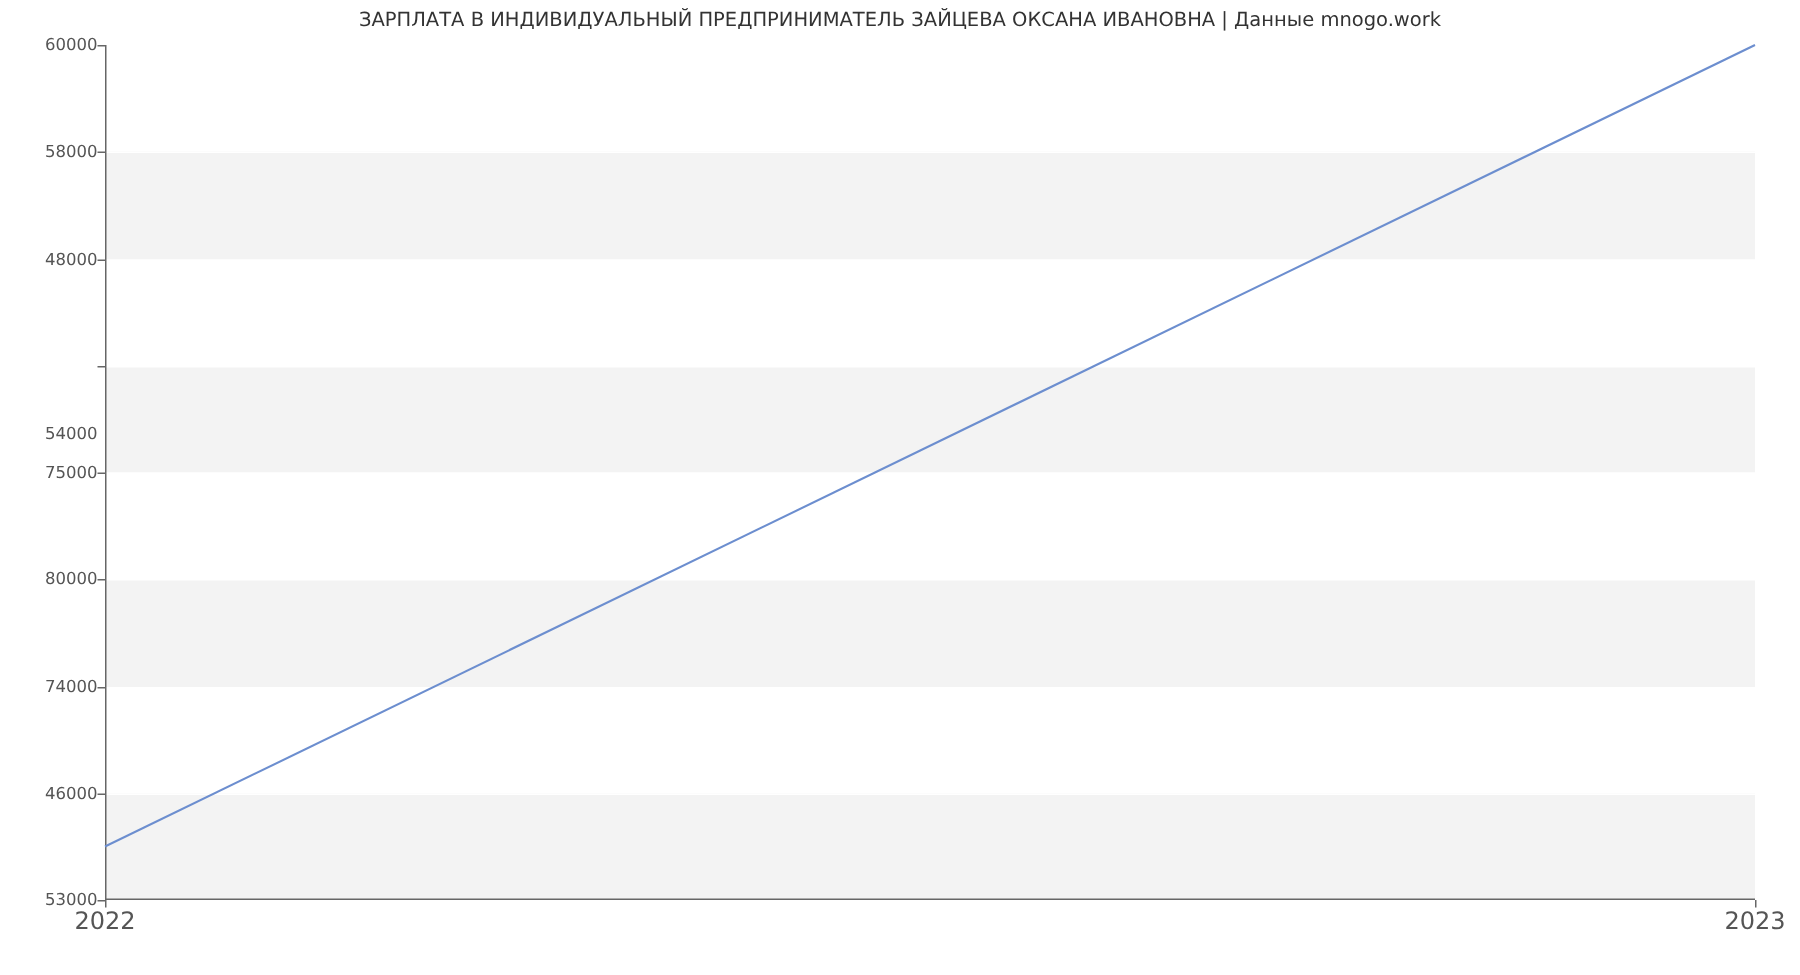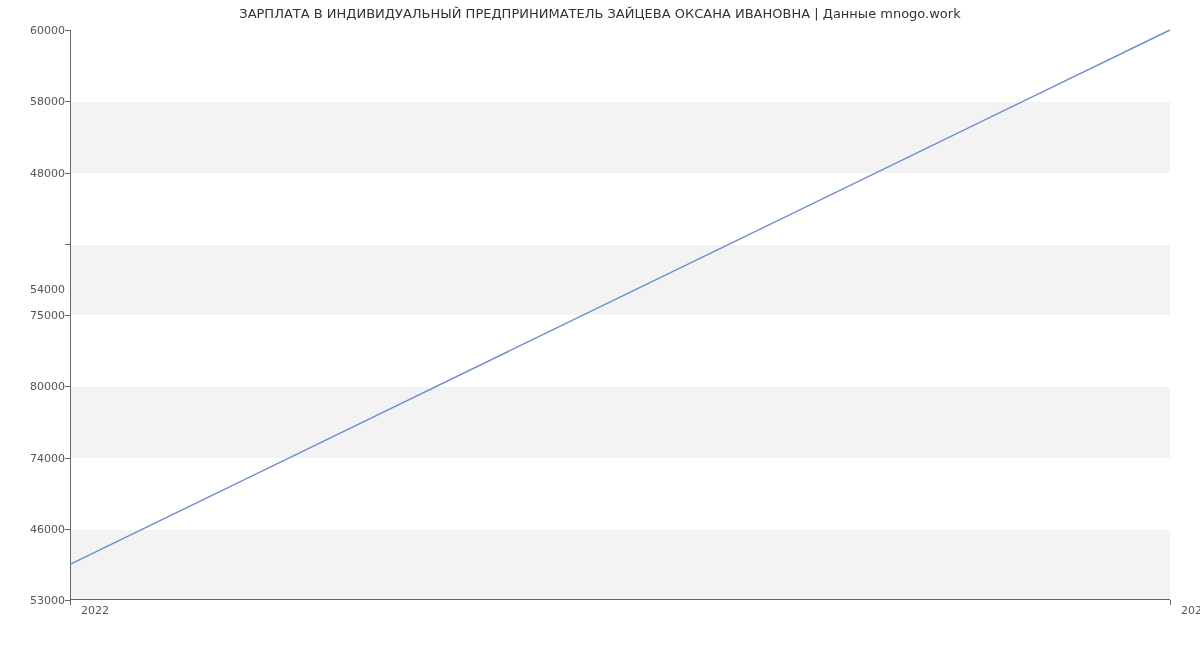--- a/index.html
+++ b/index.html
@@ -67,24 +67,23 @@
     transform: translateY(-50%);
     font-size: 11px;
     color: #555555;
     text-align: right;
     width: 60px;
   }
   .xtick {
     position: absolute;
     top: 604px;
     transform: translateX(-50%);
-    font-size: 11px;
+    font-size: 16px;
     color: #555555;
     text-align: center;
-    margin-left: 25px;
   }
   .tickmark-y {
     position: absolute;
     width: 5px;
     height: 1px;
     background: #666666;
     left: 65px;
   }
   .tickmark-x {
     position: absolute;

